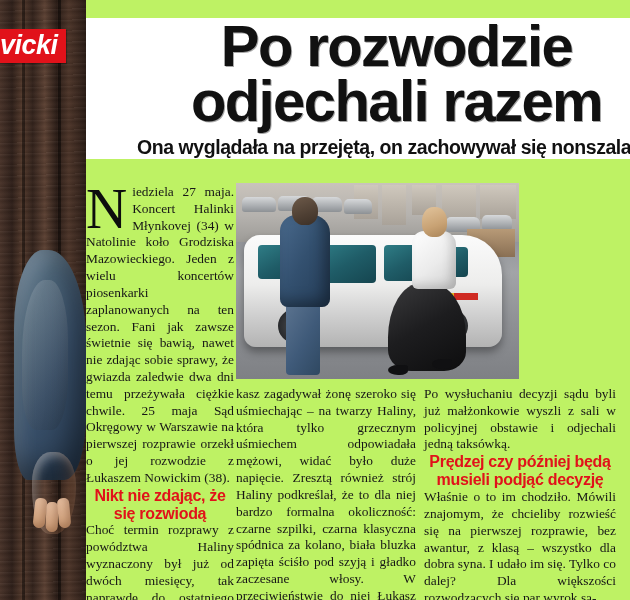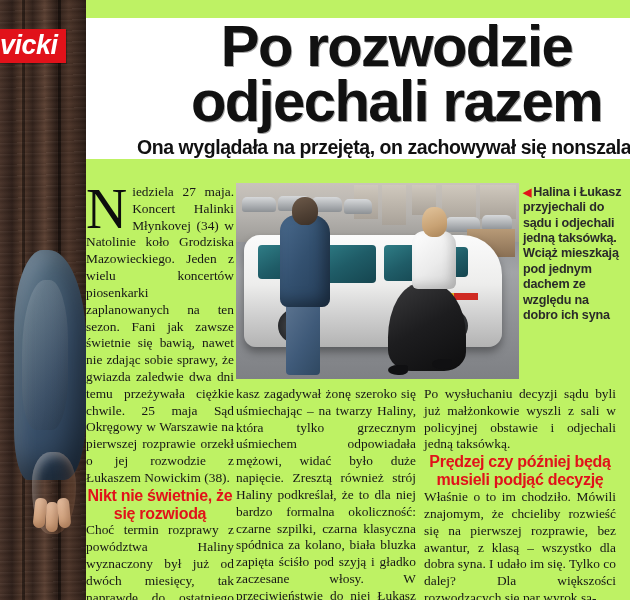--- a/index.html
+++ b/index.html
@@ -374,27 +374,24 @@
       <div class="ph-man-legs"></div>
       <div class="ph-man-body"></div>
       <div class="ph-man-head"></div>
       <div class="ph-woman-skirt"></div>
       <div class="ph-woman-top"></div>
       <div class="ph-woman-head"></div>
       <div class="ph-shoe" style="left:152px; top:182px;"></div>
       <div class="ph-shoe" style="left:196px; top:176px;"></div>
     </div>
 
-    <div class="caption">
-      <span class="cap-arrow">◀</span><span>Halina i Łukasz przyjechali do sądu i odjechali jedną taksówką. Wciąż mieszkają pod jednym dachem ze względu na dobro ich syna</span>
-    </div>
 
     <div class="col col1">
       <p><span class="dropcap">N</span><span>iedziela 27 maja. Koncert Halinki Młynkovej (34) w Natolinie koło Grodziska Mazowieckiego. Jeden z wielu koncertów piosenkarki zaplanowanych na ten sezon. Fani jak zawsze świetnie się bawią, nawet nie zdając sobie sprawy, że gwiazda zaledwie dwa dni temu przeżywała ciężkie chwile. 25 maja Sąd Okręgowy w Warszawie na pierwszej rozprawie orzekł o jej rozwodzie z Łukaszem Nowickim (38).</span></p>
-      <p class="redhead">Nikt nie świetnie, że się rozwiodą</p>
+      <p class="redhead">Nikt nie zdając, że się rozwiodą</p>
       <p class="para-indent">Choć termin rozprawy z powództwa Haliny wyznaczony był już od dwóch miesięcy, tak naprawdę do ostatniego dnia nie wiadomo było, czy małżonkowie rzeczywiście spotkają się tego dnia w sądzie. Mówiło się bowiem, że starają się o przesunięcie rozprawy, ich znajomi uparcie twierdzili, że</p>
     </div>
 
     <div class="col col2">
       <p>kasz zagadywał żonę szeroko się uśmiechając – na twarzy Haliny, która tylko grzecznym uśmiechem odpowiadała mężowi, widać było duże napięcie. Zresztą również strój Haliny podkreślał, że to dla niej bardzo formalna okoliczność: czarne szpilki, czarna klasyczna spódnica za kolano, biała bluzka zapięta ściśło pod szyją i gładko zaczesane włosy. W przeciwieństwie do niej Łukasz starał się pokazać nie tylko nonszalanckim zachowa-</p>
     </div>
 
     <div class="col col3">
       <p class="para-indent">Po wysłuchaniu decyzji sądu byli już małżonkowie wyszli z sali w policyjnej obstawie i odjechali jedną taksówką.</p>
       <p class="redhead">Prędzej czy później będą musieli podjąć decyzję</p>

